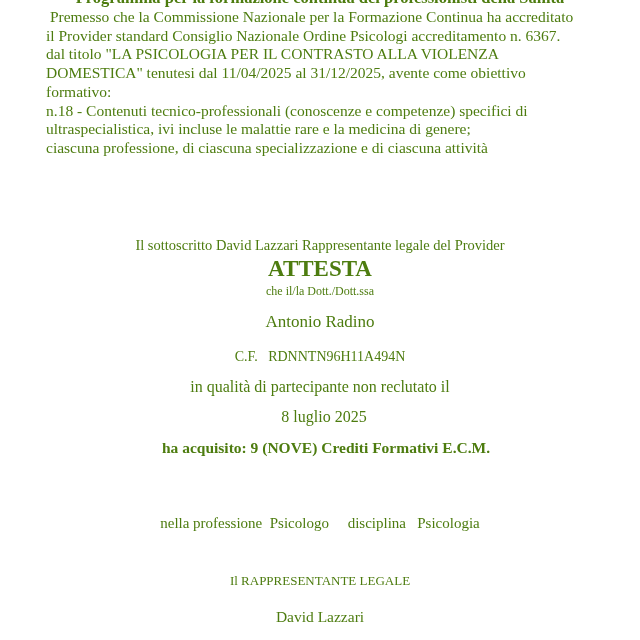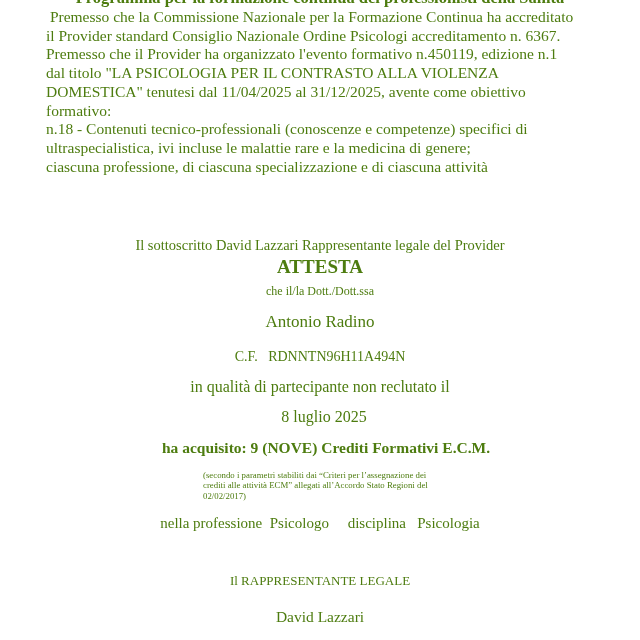--- a/index.html
+++ b/index.html
@@ -33,21 +33,21 @@
   #premise {
     top: 8px;
     left: 46px;
     width: 552px;
     font-size: 15.5px;
     line-height: 18.7px;
   }
   #premise .text-line { white-space: pre; }
 
   #attestation-intro { top: 220px; font-size: 14.5px; margin-top: 17px; }
-  #attesta-heading   { top: 256px; font-size: 19px; font-weight: bold; }
+  #attesta-heading   { top: 256px; font-size: 23px; font-weight: bold; }
   #participant-salutation { top: 284px; font-size: 12px; }
   #participant-name  { top: 312px; font-size: 17px; }
   #fiscal-code       { top: 349px; font-size: 14px; }
   #participation-role{ top: 378px; font-size: 16px; }
   #participation-date{ top: 408px; font-size: 16px; padding-left: 8px; }
   #credits-earned    { top: 439px; font-size: 15.5px; font-weight: bold; margin-left: 12px; }
 
   #credits-note {
     top: 470px;
     left: 203px;
@@ -65,21 +65,20 @@
 </head>
 <body>
 
 <div id="page">
 
   <div id="program-title" class="abs centered">Programma per la formazione continua dei professionisti della Sanità</div>
 
   <div id="premise" class="abs">
       <div class="text-line"> Premesso che la Commissione Nazionale per la Formazione Continua ha accreditato</div>
       <div class="text-line">il Provider standard Consiglio Nazionale Ordine Psicologi accreditamento n. 6367.</div>
-      <div class="text-line">Premesso che il Provider ha organizzato l'evento formativo n.450119, edizione n.1</div>
       <div class="text-line">dal titolo "LA PSICOLOGIA PER IL CONTRASTO ALLA VIOLENZA</div>
       <div class="text-line">DOMESTICA" tenutesi dal 11/04/2025 al 31/12/2025, avente come obiettivo</div>
       <div class="text-line">formativo:</div>
       <div class="text-line">n.18 - Contenuti tecnico-professionali (conoscenze e competenze) specifici di</div>
       <div class="text-line">ultraspecialistica, ivi incluse le malattie rare e la medicina di genere;</div>
       <div class="text-line">ciascuna professione, di ciascuna specializzazione e di ciascuna attività</div>
     </div>
 
   <div id="attestation-intro" class="abs centered">Il sottoscritto David Lazzari Rappresentante legale del Provider</div>
 
@@ -90,25 +89,20 @@
   <div id="participant-salutation" class="abs centered">che il/la Dott./Dott.ssa</div>
 
   <div id="fiscal-code" class="abs centered pre">C.F.   RDNNTN96H11A494N</div>
 
   <div id="participation-role" class="abs centered">in qualità di partecipante non reclutato il</div>
 
   <div id="participation-date" class="abs centered">8 luglio 2025</div>
 
   <div id="credits-earned" class="abs centered">ha acquisito: 9 (NOVE) Crediti Formativi E.C.M.</div>
 
-  <div id="credits-note" class="abs">
-      <div class="text-line">(secondo i parametri stabiliti dai “Criteri per l’assegnazione dei</div>
-      <div class="text-line">crediti alle attività ECM” allegati all’Accordo Stato Regioni del</div>
-      <div class="text-line">02/02/2017)</div>
-    </div>
 
   <div id="profession-line" class="abs centered pre">nella professione  Psicologo     disciplina   Psicologia</div>
 
   <div id="representative-title" class="abs centered">Il RAPPRESENTANTE LEGALE</div>
 
   <div id="representative-name" class="abs centered">David Lazzari</div>
 
 </div>
 
 </body></html>

